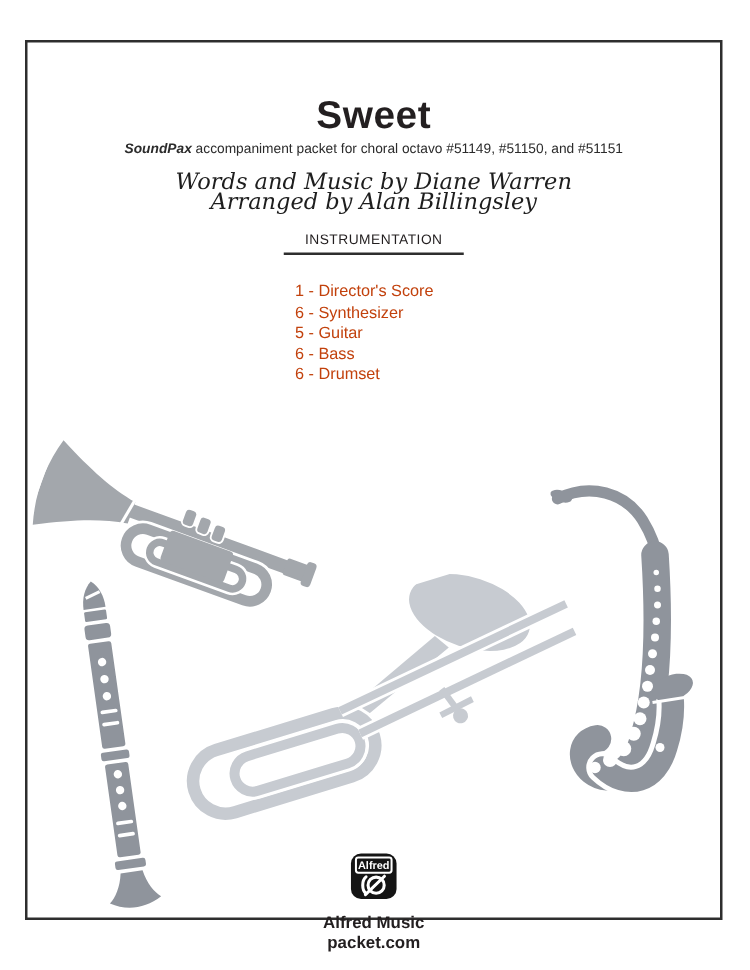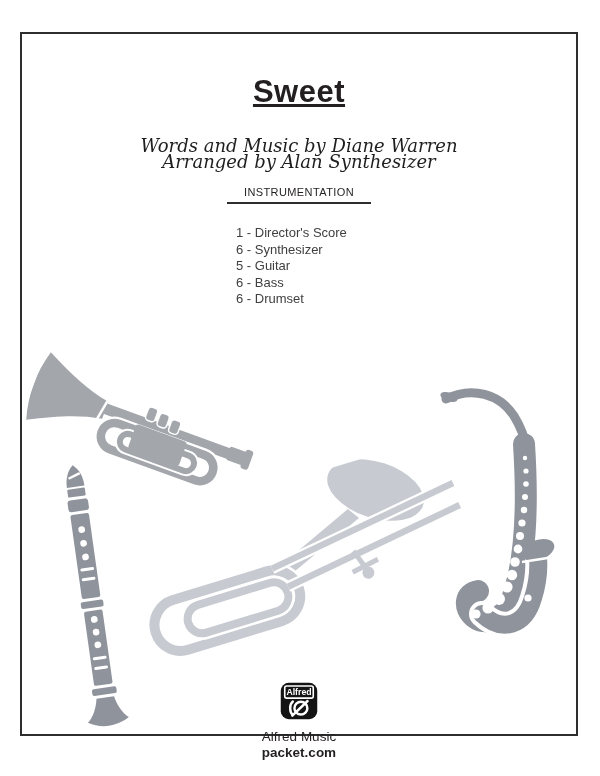--- a/index.html
+++ b/index.html
@@ -8,57 +8,60 @@
     position:relative; width:600px; height:776px; background:#fff;
     font-family:"Liberation Sans", sans-serif; color:#231f20; overflow:hidden;
   }
   .frame {
     position:absolute; left:20px; top:32px; width:558px; height:704px;
     border:2px solid #2e2e2e; background:#fff;
   }
   .abs { position:absolute; }
   .centered { left:0; right:0; text-align:center; }
 
-  .title { top:40px; font-size:31px; font-weight:bold; letter-spacing:.5px;text-decoration:underline; }
+  .title { top:40px; font-size:31px; font-weight:bold; letter-spacing:.5px; }
   .subtitle { top:79px; font-size:11px; color:#2b2b2b; }
   .subtitle .brand { font-weight:bold; font-style:italic; }
   .credits { top:104px; font-family:"DejaVu Serif", serif; font-style:italic;
              font-size:18px; line-height:15.5px; color:#1e1e1e; }
   .inst-heading { top:152px; font-size:11px; letter-spacing:.4px; }
   .inst-heading span { display:inline-block; padding:0 17px 4px 17px;
                        border-bottom:2px solid #2e2e2e; }
   .inst-list { left:214px; top:191px; list-style:none;
-               font-size:13px; line-height:16.6px; color:#404040; }
+               font-size:13px; line-height:16.6px; color:#c2410c; }
 
   .art { position:absolute; }
   .c-trumpet { color:#a3a7ac; }
   .c-tromb   { color:#c7cbd1; }
   .c-clar    { color:#8f949c; }
   .c-sax     { color:#8f949c; }
   .trumpet-box  { left:2px;  top:352px; width:235px; height:92px;  transform:rotate(20deg); }
   .clarinet-box { left:40px; top:428px; width:58px;  height:268px; transform:rotate(-8deg); }
   .trombone-box { left:88px; top:450px; width:360px; height:150px; transform:rotate(-17deg); }
   .sax-box      { left:414px; top:352px; width:132px; height:282px; }
 
   .footer { top:620px;margin-top:28px; }
-  .footer .pub  { margin-top:5px; font-size:13.5px; font-weight:normal; line-height:15.5px; }
+  .footer .pub  { margin-top:5px; font-size:13.5px; font-weight:bold; line-height:15.5px; }
   .footer .site { font-size:13.5px; font-weight:bold; line-height:15.5px; }
 </style>
 </head>
 <body>
 
 <div class="sheet">
   <div class="frame">
 
     <h1 class="abs centered title">Sweet</h1>
 
+    <p class="abs centered subtitle">
+      <span class="brand">SoundPax</span><span> accompaniment packet for choral octavo #51149, #51150, and #51151</span>
+    </p>
 
     <div class="abs centered credits">
       <div>Words and Music by Diane Warren</div>
-      <div>Arranged by Alan Synthesizer</div>
+      <div>Arranged by Alan Billingsley</div>
     </div>
 
     <div class="abs centered inst-heading">
       <span>INSTRUMENTATION</span>
     </div>
 
     <ul class="abs inst-list">
       <li>1 - Director's Score</li>
       <li>6 - Synthesizer</li>
       <li>5 - Guitar</li>

